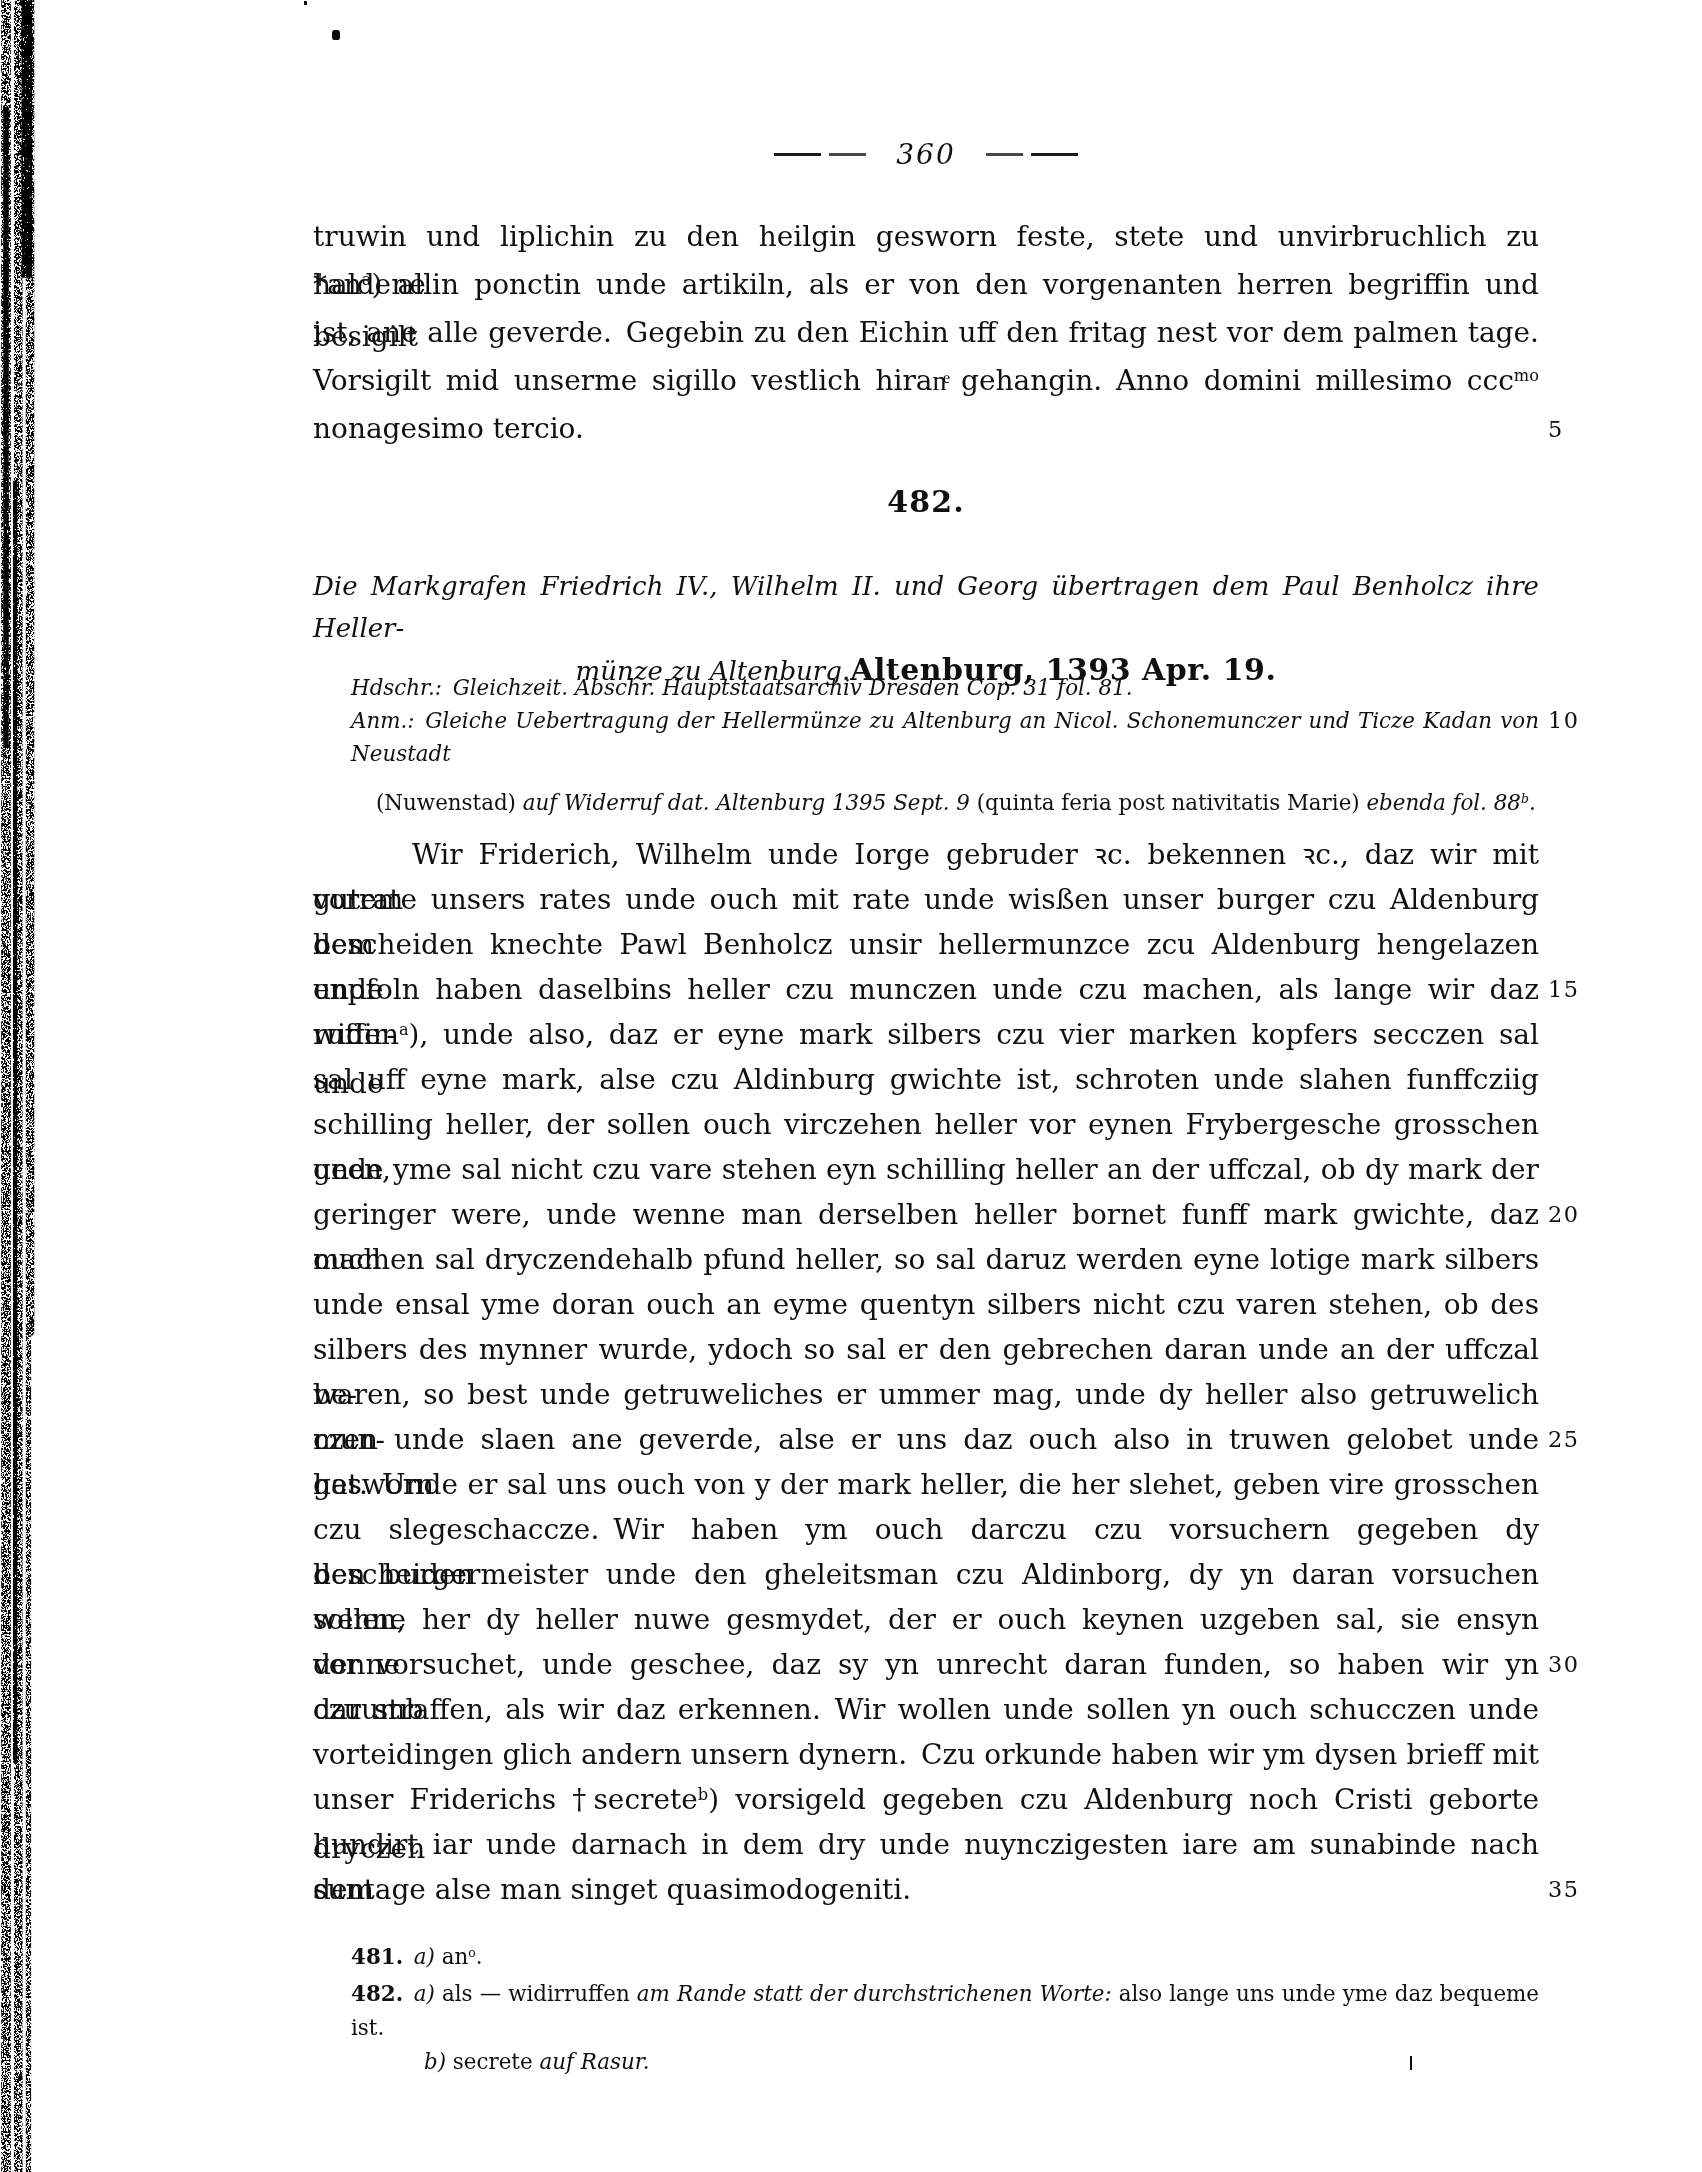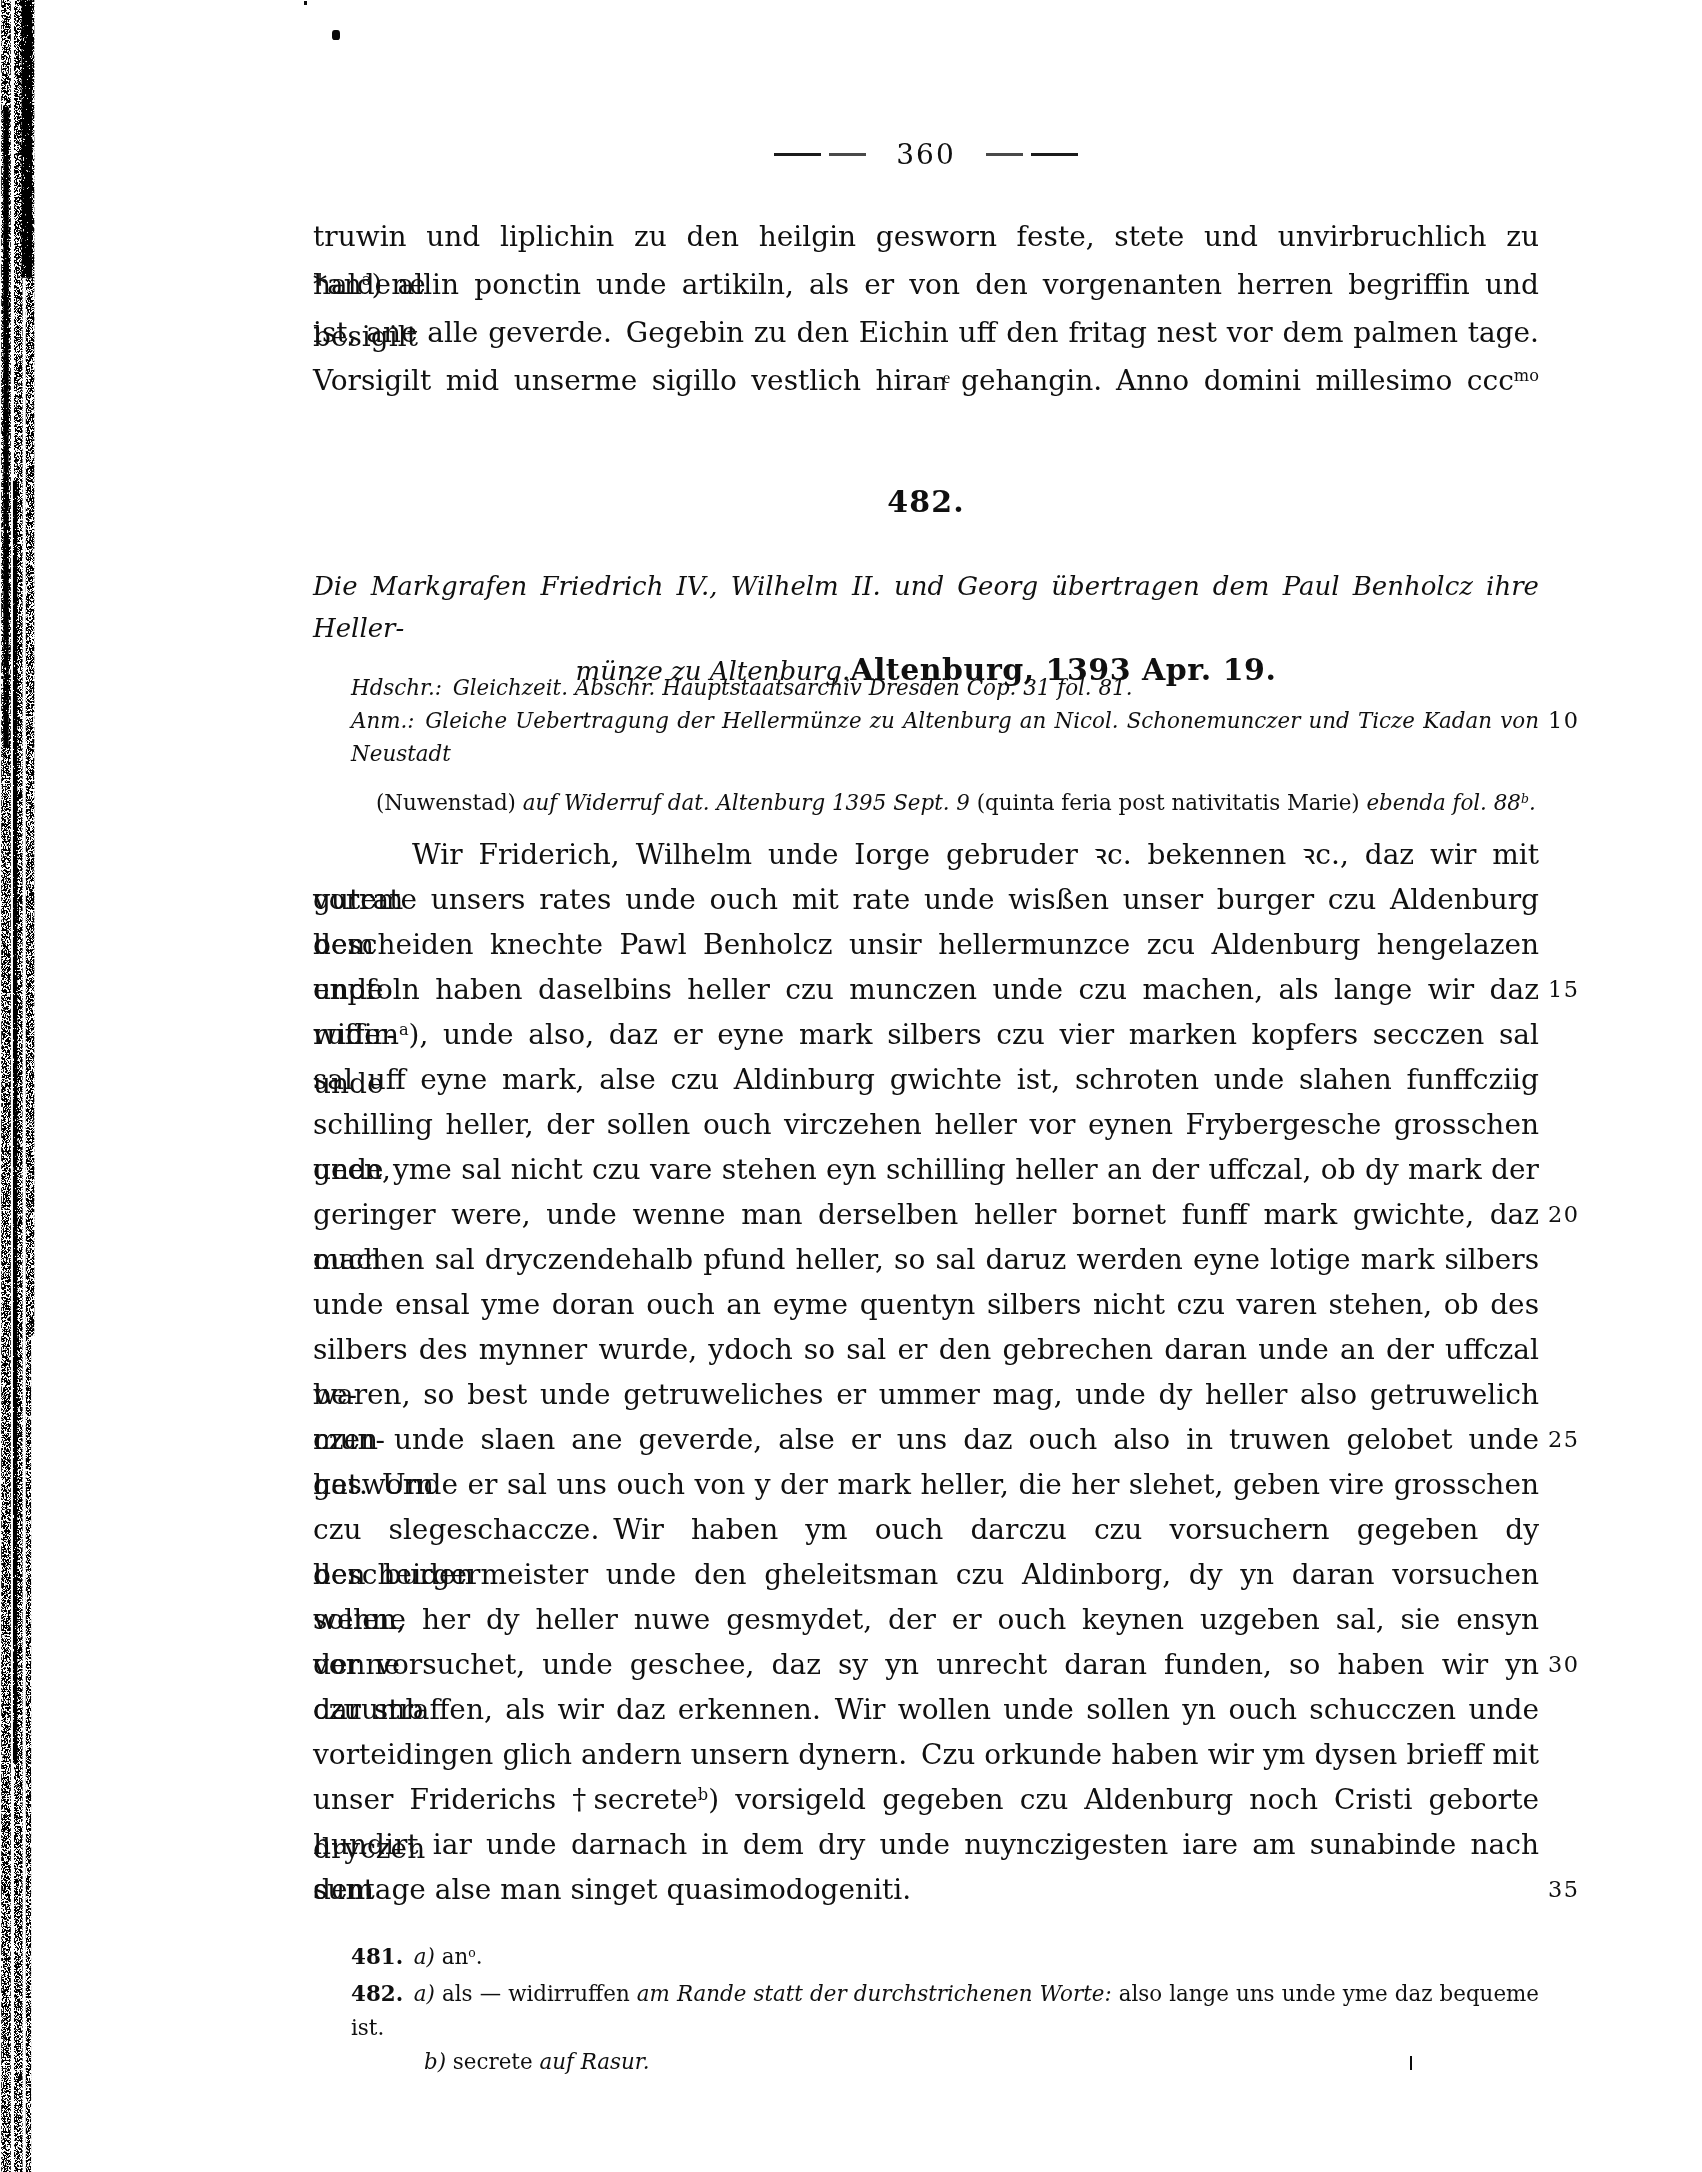--- a/index.html
+++ b/index.html
@@ -7,21 +7,21 @@
     position:relative; width:1702px; height:2172px; background:#ffffff;
     overflow:hidden; color:#101010;
     font-family:"DejaVu Serif","Liberation Serif",serif;
   }
   .content{position:absolute; left:313px; width:1226px;}
   
   .edge-noise{position:absolute; left:0; top:0;}
   .speck{position:absolute; background:#0a0a0a;}
   
   .pagehead{top:138px; display:flex; justify-content:center; align-items:center; gap:30px;
-            font-size:28px; letter-spacing:2.1px;}
+            font-size:28px; letter-spacing:2.1px;font-style:italic;}
   .rulegrp{display:flex; gap:8.5px; align-items:center;}
   .rule{display:block; height:2.7px; background:#1b1b1b;}
   .rule.r1{width:47px;} .rule.r2{width:37px; height:2.1px; opacity:.8;}
   
   .prevdoc{top:213px;}
   .prevdoc .line{height:48px; line-height:48px;}
   
   .line{position:relative; font-size:28px; text-align:justify; text-align-last:justify;
         white-space:normal; overflow:visible;}
   .line.lastline{text-align-last:left;}
@@ -106,20 +106,23 @@
     </div>
       <div class="line">
       <span class="t">*an<sup>a</sup>) allin ponctin unde artikiln, als er von den vorgenanten herren begriffin und besigilt</span><span class="mnum"></span>
     </div>
       <div class="line">
       <span class="t">ist, ane alle geverde. Gegebin zu den Eichin uff den fritag nest vor dem palmen tage.</span><span class="mnum"></span>
     </div>
       <div class="line">
       <span class="t">Vorsigilt mid unserme sigillo vestlich hiranͤ gehangin. Anno domini millesimo ccc<sup>mo</sup></span><span class="mnum"></span>
     </div>
+      <div class="line lastline">
+      <span class="t">nonagesimo tercio.</span><span class="mnum">5</span>
+    </div>
     </section>
 
   <h2 class="content docnum abs">482.</h2>
 
   <section class="content regest abs">
     <div class="r1">Die Markgrafen Friedrich IV., Wilhelm II. und Georg übertragen dem Paul Benholcz ihre Heller-</div>
     <div class="r2">
       <span>münze zu Altenburg.</span>
       <span class="date">Altenburg, 1393 Apr. 19.</span>
     </div>

